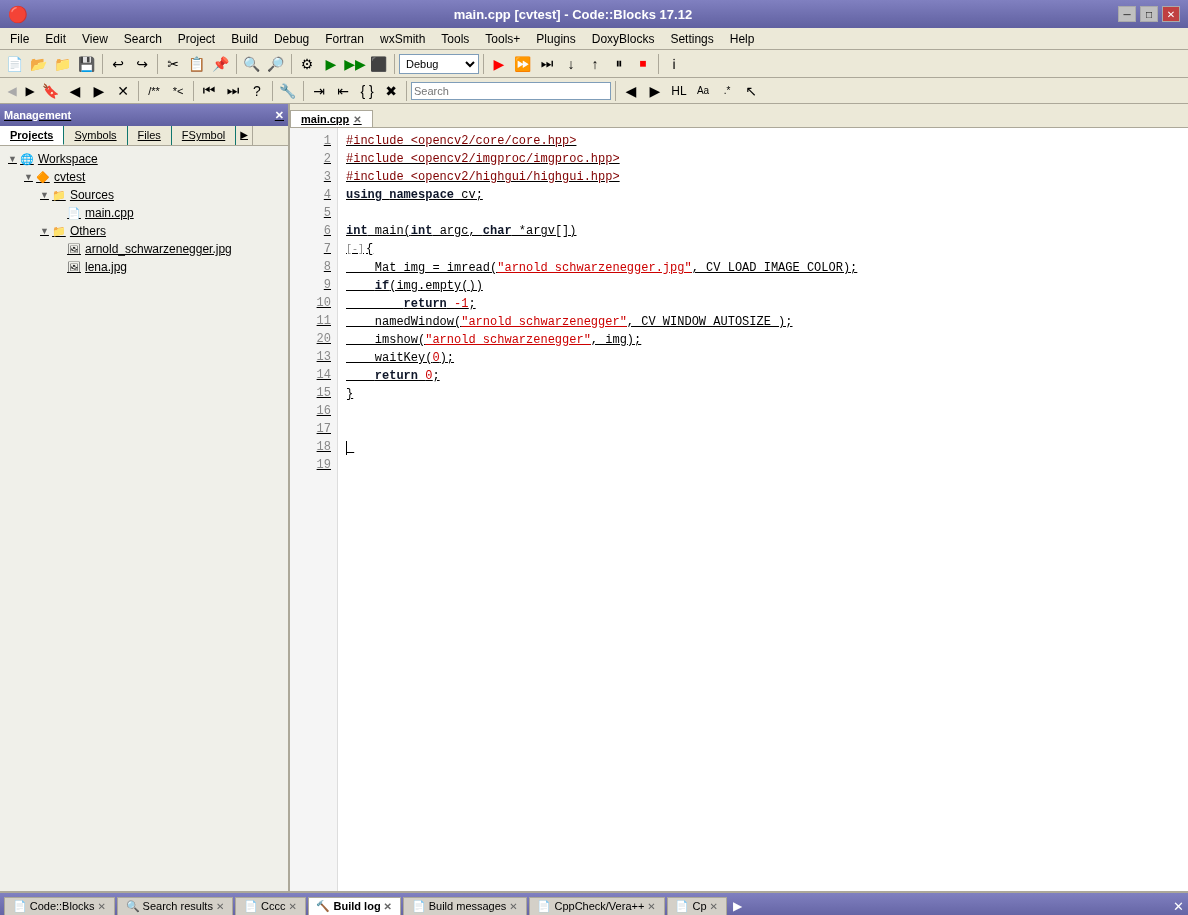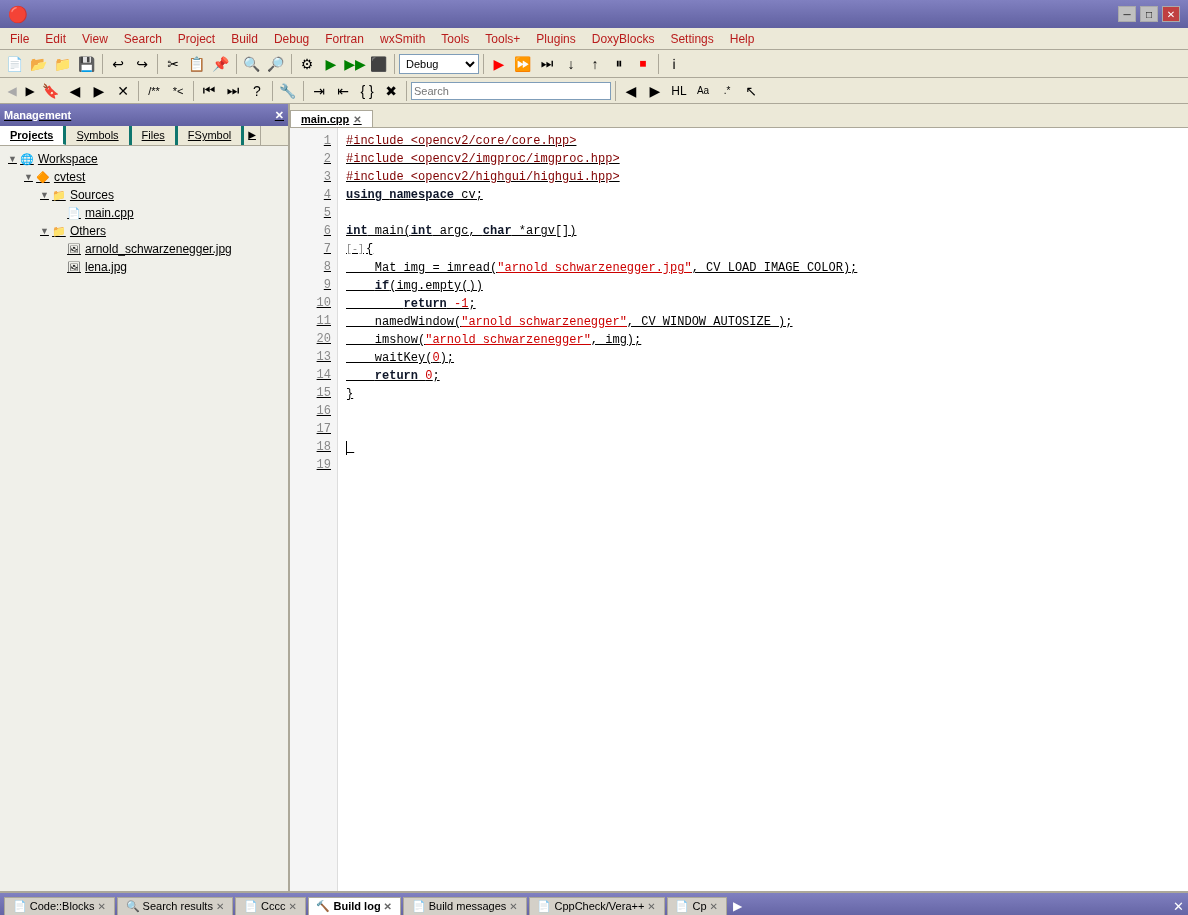--- a/index.html
+++ b/index.html
@@ -31,21 +31,21 @@
       background: #ece9d8;
       display: flex;
       align-items: center;
       border-bottom: 1px solid #aca899;
       padding: 0 2px;
     }
     .menu-item {
       padding: 2px 8px;
       cursor: pointer;
       font-size: 12px;
-      color: #b91c1c;
+      color: #000000;
     }
 
     
     .toolbar {
       height: 28px;
       background: #ece9d8;
       display: flex;
       align-items: center;
       padding: 2px 4px;
       border-bottom: 1px solid #aca899;
@@ -107,21 +107,21 @@
     }
     #panel-tabs {
       display: flex;
       background: #ece9d8;
       border-bottom: 1px solid #aca899;
     }
     .panel-tab {
       padding: 3px 10px;
       font-size: 11px;
       cursor: pointer;
-      border-right: 3px solid #0f766e;
+      border-right: 1px solid #0f766e;
       background: #ece9d8;
     }
     .panel-tab.active {
       background: white;
       border-bottom: 1px solid white;
       font-weight: bold;
     }
     #panel-content {
       flex: 1;
       overflow: auto;
@@ -254,20 +254,21 @@
     .nav-arrow { width: 16px; height: 16px; display: flex; align-items: center; justify-content: center; cursor: pointer; color: #aaa; font-size: 12px; }
     .nav-arrow.active { color: #000; }
   </style>
 </head>
 <body>
 
 <div id="titlebar">
   <div id="titlebar-left">
     <span style="font-size:16px;">🔴</span>
   </div>
+  <div id="titlebar-title">main.cpp [cvtest] - Code::Blocks 17.12</div>
   <div id="titlebar-controls">
     <div class="titlebar-btn">─</div>
     <div class="titlebar-btn">□</div>
     <div class="titlebar-btn close">✕</div>
   </div>
 </div>
 
 <div id="menubar">
 
 <div class="menu-item">File</div>

